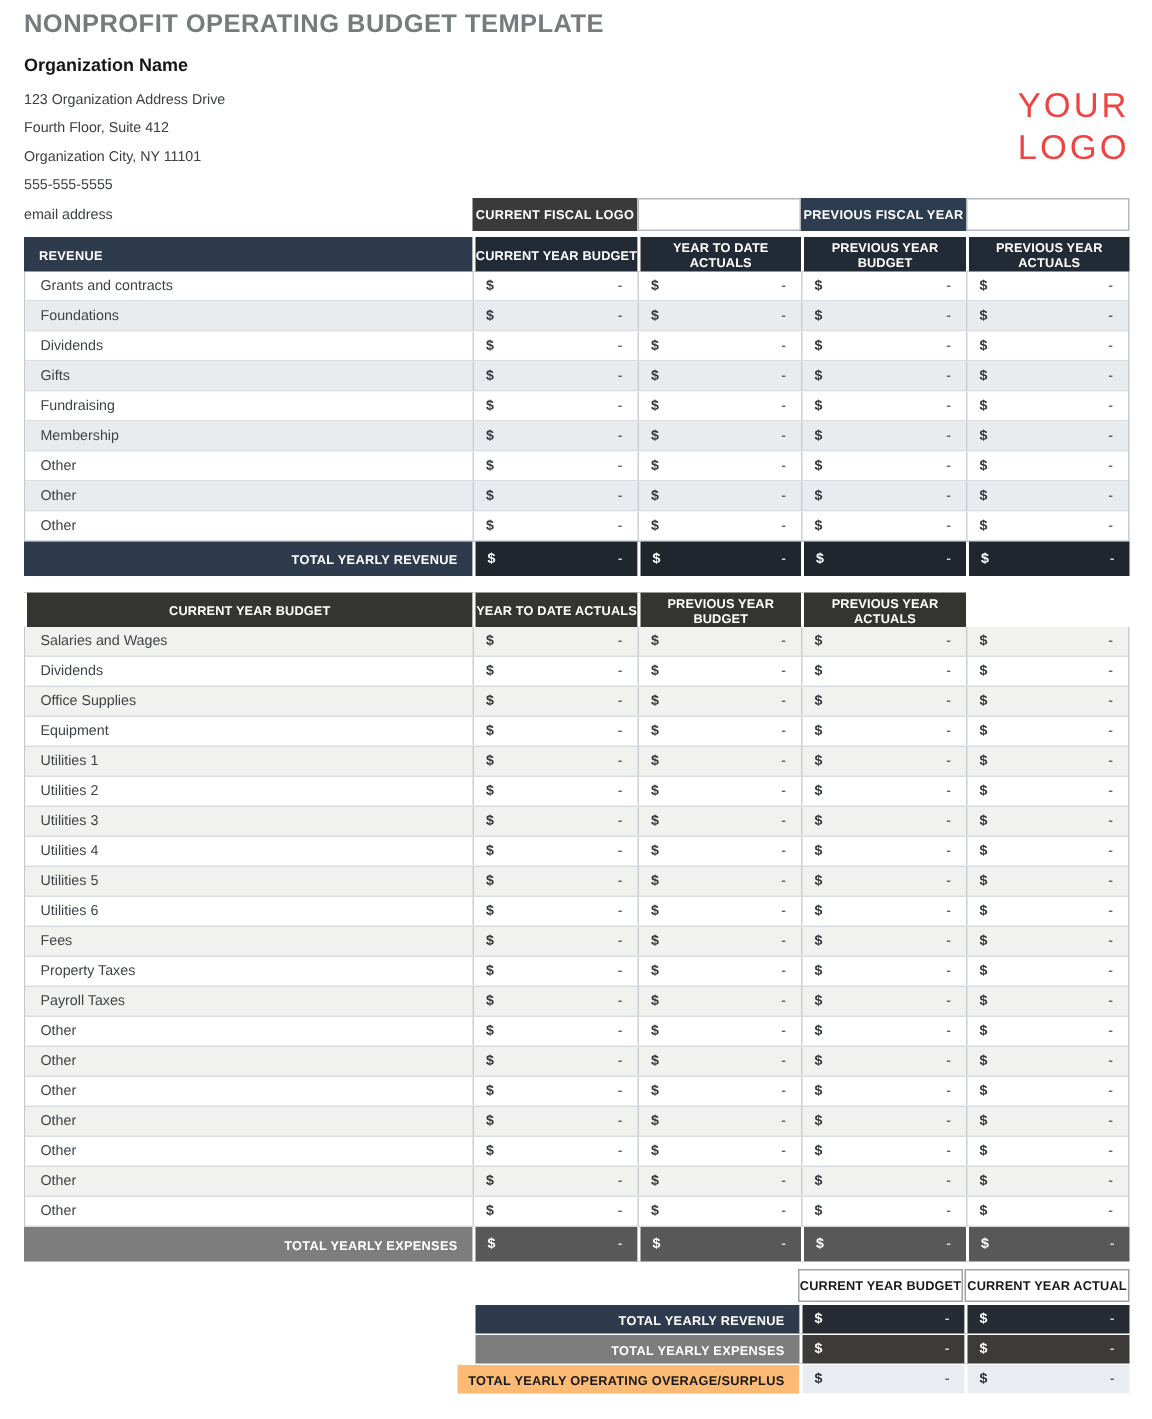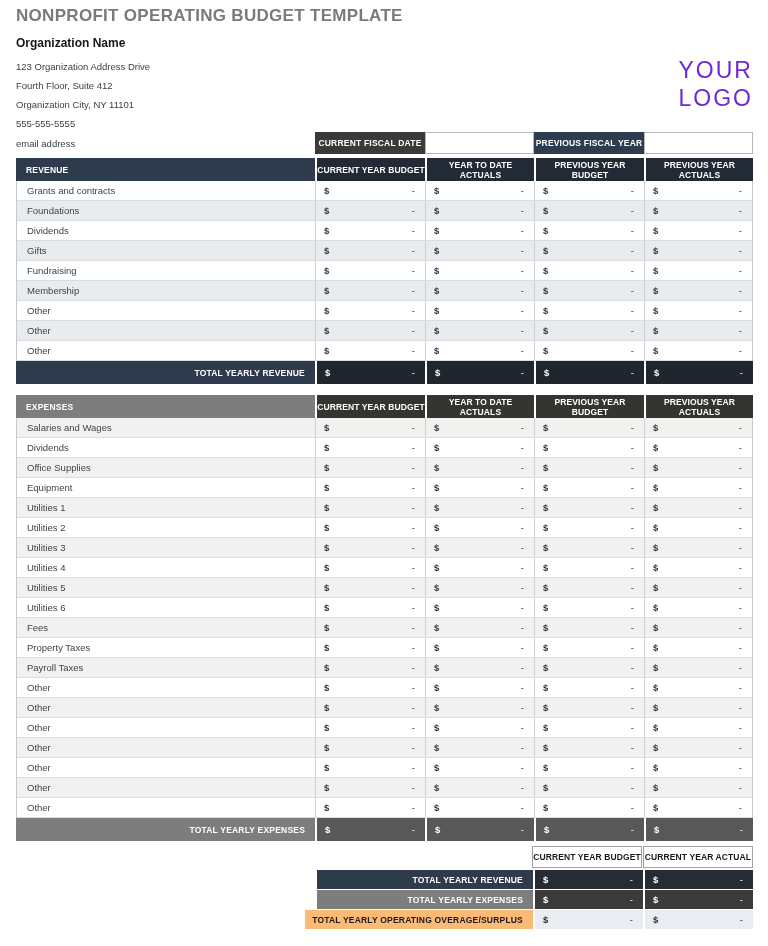--- a/index.html
+++ b/index.html
@@ -3,21 +3,21 @@
 <meta charset="utf-8">
 <style>
   html,body{margin:0;padding:0;}
   body{width:768px;height:946px;background:#ffffff;font-family:"Liberation Sans",sans-serif;position:relative;overflow:hidden;}
   .sheet{position:absolute;inset:0;}
 
   .page-title{position:absolute;left:16px;top:6px;font-size:17px;font-weight:bold;color:#777b7e;letter-spacing:.3px;}
   .org-name{position:absolute;left:16px;top:36px;font-size:12px;font-weight:bold;color:#161616;}
   .org-line{position:absolute;left:16px;font-size:9.5px;color:#3d4043;}
   .org-line.l1{top:61px}.org-line.l2{top:80px}.org-line.l3{top:99px}.org-line.l4{top:118px}
-  .logo{position:absolute;right:15px;top:56px;text-align:left;font-size:23px;line-height:28px;color:#6d28d9;letter-spacing:2px;}
+  .logo{position:absolute;right:15px;top:56px;text-align:right;font-size:23px;line-height:28px;color:#ef4444;letter-spacing:2px;}
 
   .grid-row{display:grid;grid-template-columns:299px 110px 109px 110px 109px;}
 
   .fiscal{position:absolute;left:16px;top:132px;width:737px;height:22px;}
   .fiscal .email{font-size:9.5px;color:#3d4043;display:flex;align-items:center;}
   .flabel{display:flex;align-items:center;justify-content:center;color:#fff;font-size:8.5px;font-weight:bold;letter-spacing:.2px;}
   .flabel.current{background:#3a3a3a;}
   .flabel.previous{background:#2e3c50;}
   .finput{background:#fff;border:1px solid #b4b8bd;box-sizing:border-box;}
 
@@ -76,21 +76,21 @@
   <div class="org-line l3">Organization City, NY  11101</div>
   <div class="org-line l4">555-555-5555</div>
 
   <div class="logo">
     <div>YOUR</div>
     <div>LOGO</div>
   </div>
 
   <div class="fiscal grid-row">
     <div class="email">email address</div>
-    <div class="flabel current">CURRENT FISCAL DATE</div>
+    <div class="flabel current">CURRENT FISCAL LOGO</div>
     <div class="finput"></div>
     <div class="flabel previous">PREVIOUS FISCAL YEAR</div>
     <div class="finput"></div>
   </div>
 
   <div class="section" id="revenue">
     <div class="grid-row head-row">
       <div class="head-label">REVENUE</div>
       <div class="head-col">CURRENT YEAR BUDGET</div>
       <div class="head-col">YEAR TO DATE ACTUALS</div>
@@ -286,21 +286,20 @@
         </div>
       <div class="total-money">
           <span class="cur">$</span>
           <span>-</span>
         </div>
     </div>
   </div>
 
   <div class="section" id="expenses">
     <div class="grid-row head-row">
-      <div class="head-label">EXPENSES</div>
       <div class="head-col">CURRENT YEAR BUDGET</div>
       <div class="head-col">YEAR TO DATE ACTUALS</div>
       <div class="head-col">PREVIOUS YEAR BUDGET</div>
       <div class="head-col">PREVIOUS YEAR ACTUALS</div>
     </div>
     <div class="t-body stripe-odd">
         <div class="grid-row data-row">
           <div class="label-cell">Salaries and Wages</div>
           <div class="money-cell">
             <span class="cur">$</span>

